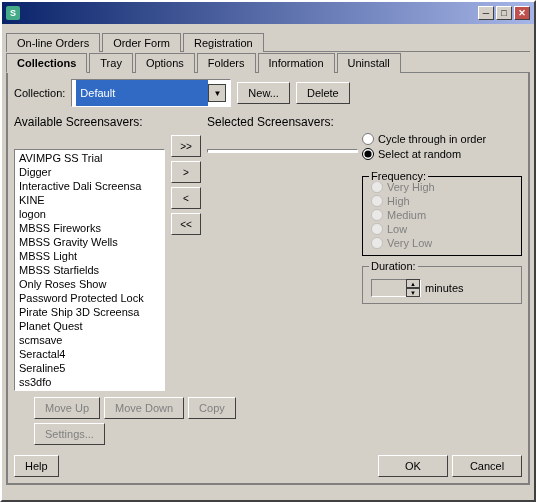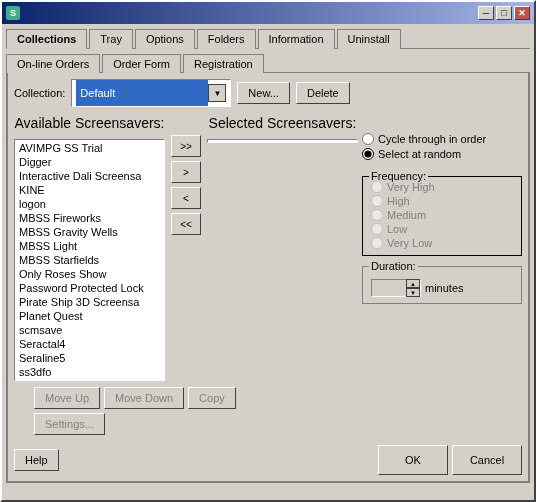--- a/index.html
+++ b/index.html
@@ -166,23 +166,22 @@
       cursor: default;
     }
 
     .list-section {
       display: flex;
       flex-direction: column;
       flex: 1;
     }
 
     .list-label {
-      font-size: 14px;
-      margin-bottom: 8px;
-      text-align: center;
+      font-size: 12px;
+      margin-bottom: 20px;
     }
 
     .listbox {
       border: 1px solid #808080;
       border-right-color: #fff;
       border-bottom-color: #fff;
       background: #fff;
       flex: 1;
       height: 170px;
       overflow-y: auto;
@@ -338,21 +337,21 @@
       font-size: 6px;
       line-height: 1;
     }
 
     .minutes-label {
       font-size: 11px;
     }
 
     .btn-wide {
       min-width: 70px;
-      height: 30px;
+      height: 22px;
       padding: 0 14px;
       background: #d4d0c8;
       border: 1px solid #fff;
       border-right-color: #404040;
       border-bottom-color: #404040;
       cursor: pointer;
       font-size: 11px;
     }
 
     
@@ -389,33 +388,33 @@
     </div>
     <div class="title-bar-controls">
       <div class="title-btn">─</div>
       <div class="title-btn">□</div>
       <div class="title-btn close-btn">✕</div>
     </div>
   </div>
 
   <div class="content">
 
+    <div class="tab-row tab-row-1">
+      <div class="tab">On-line Orders</div>
+      <div class="tab">Order Form</div>
+      <div class="tab">Registration</div>
+    </div>
+
     <div class="tab-row">
       <div class="tab active">Collections</div>
       <div class="tab">Tray</div>
       <div class="tab">Options</div>
       <div class="tab">Folders</div>
       <div class="tab">Information</div>
       <div class="tab">Uninstall</div>
-    </div>
-
-    <div class="tab-row tab-row-1">
-      <div class="tab">On-line Orders</div>
-      <div class="tab">Order Form</div>
-      <div class="tab">Registration</div>
     </div>
 
     <div class="panel-body">
 
       <div class="collection-row">
         <span class="collection-label">Collection:</span>
         <div class="collection-select">
           <div class="collection-select-text">Default</div>
           <div class="collection-dropdown-btn">▼</div>
         </div>

